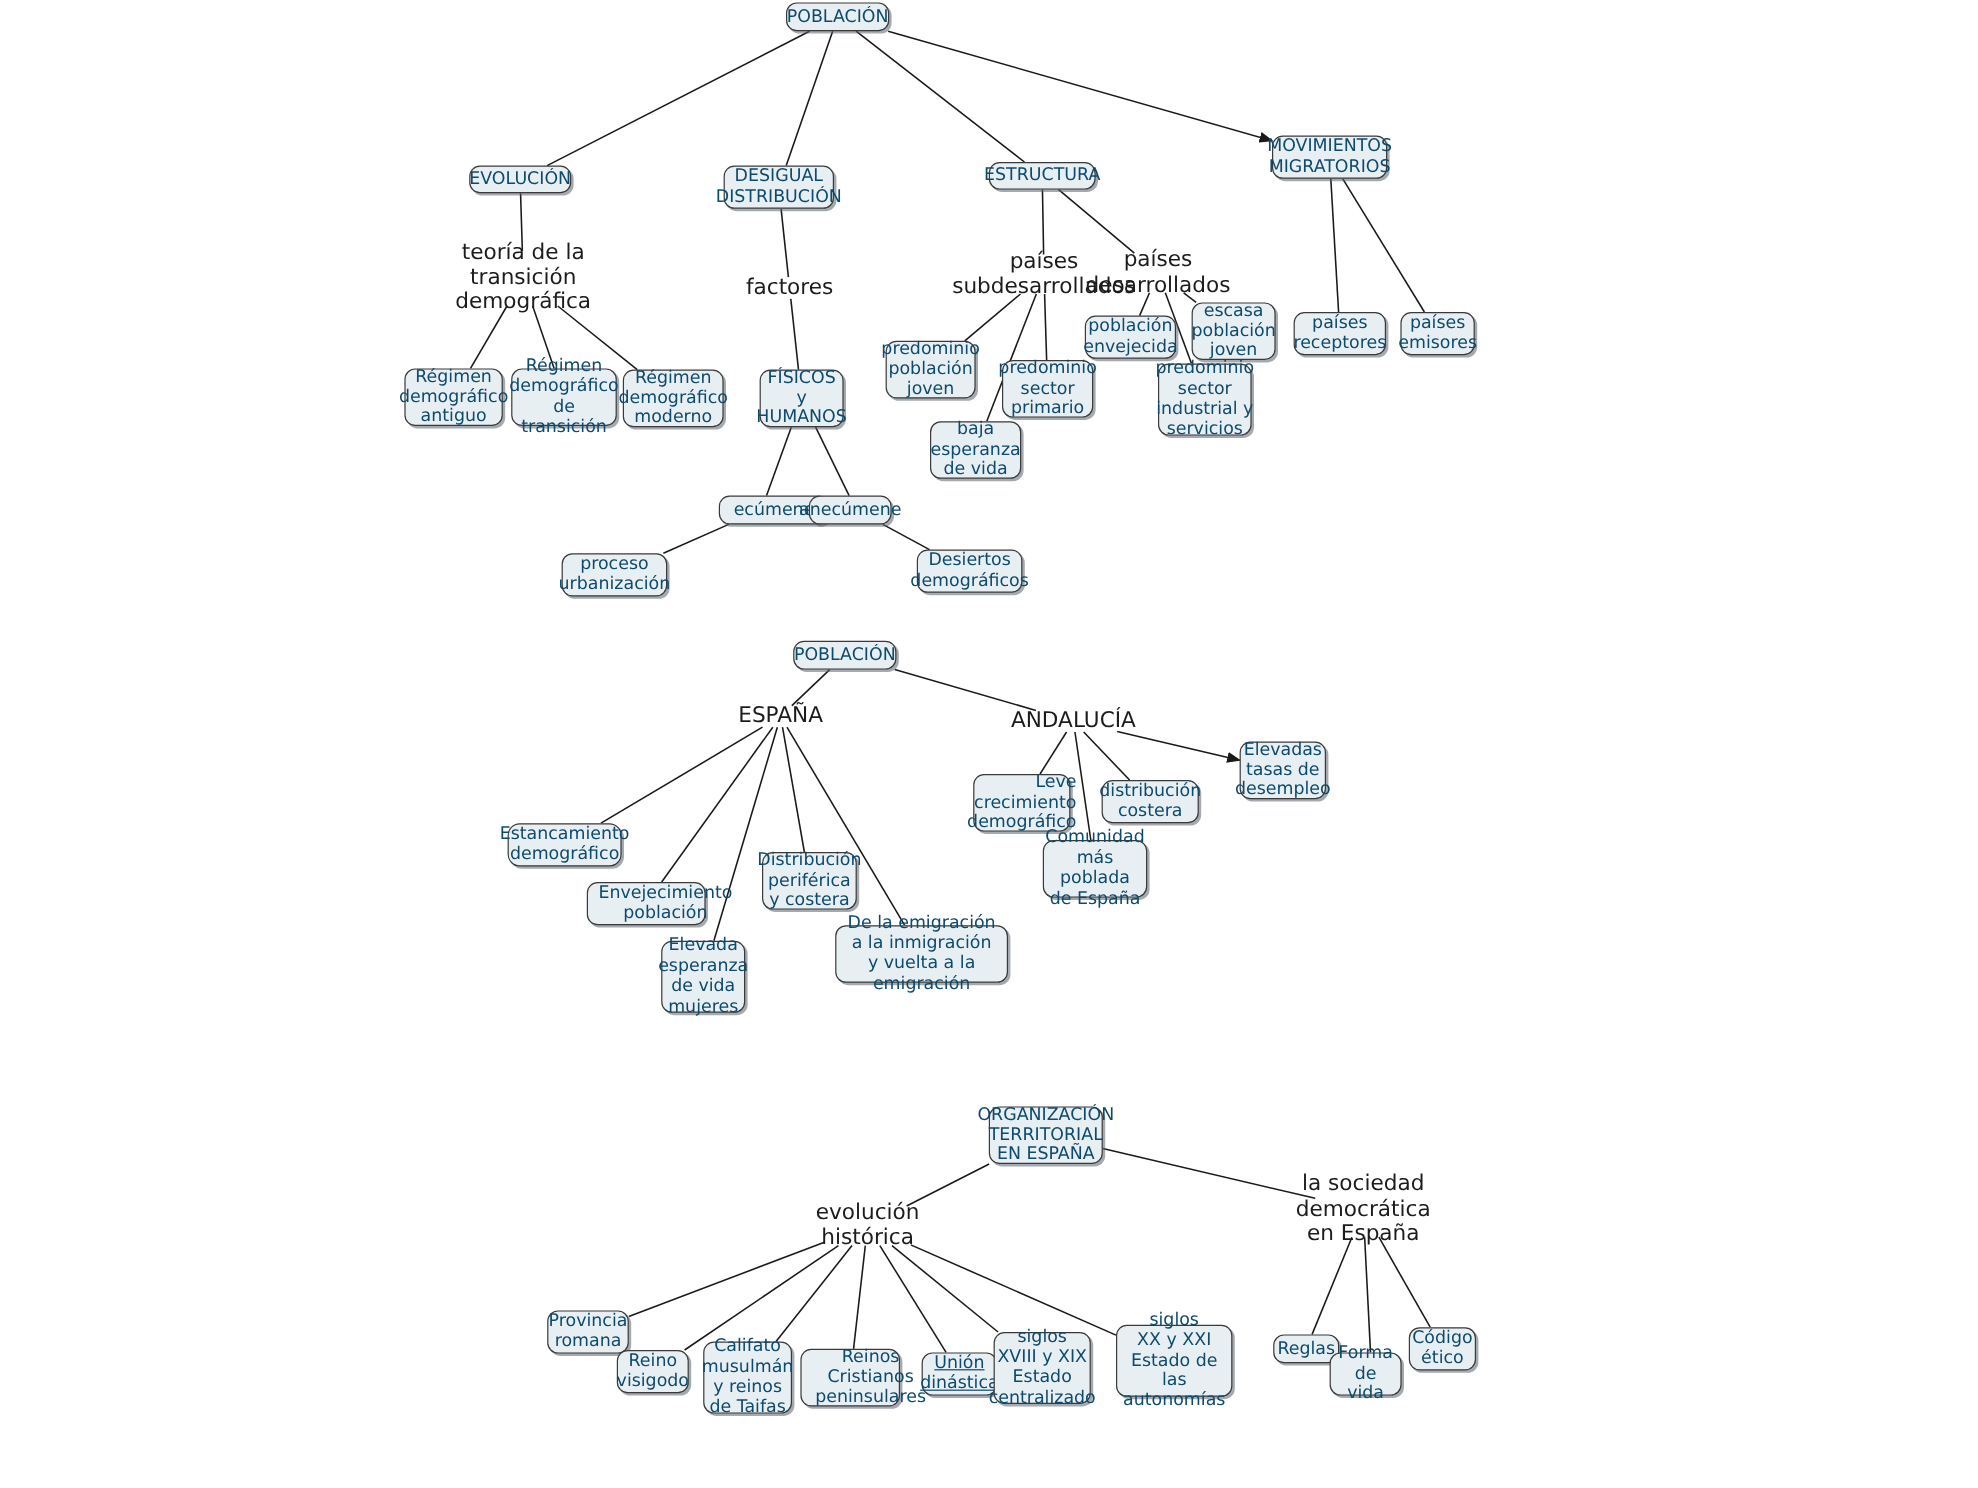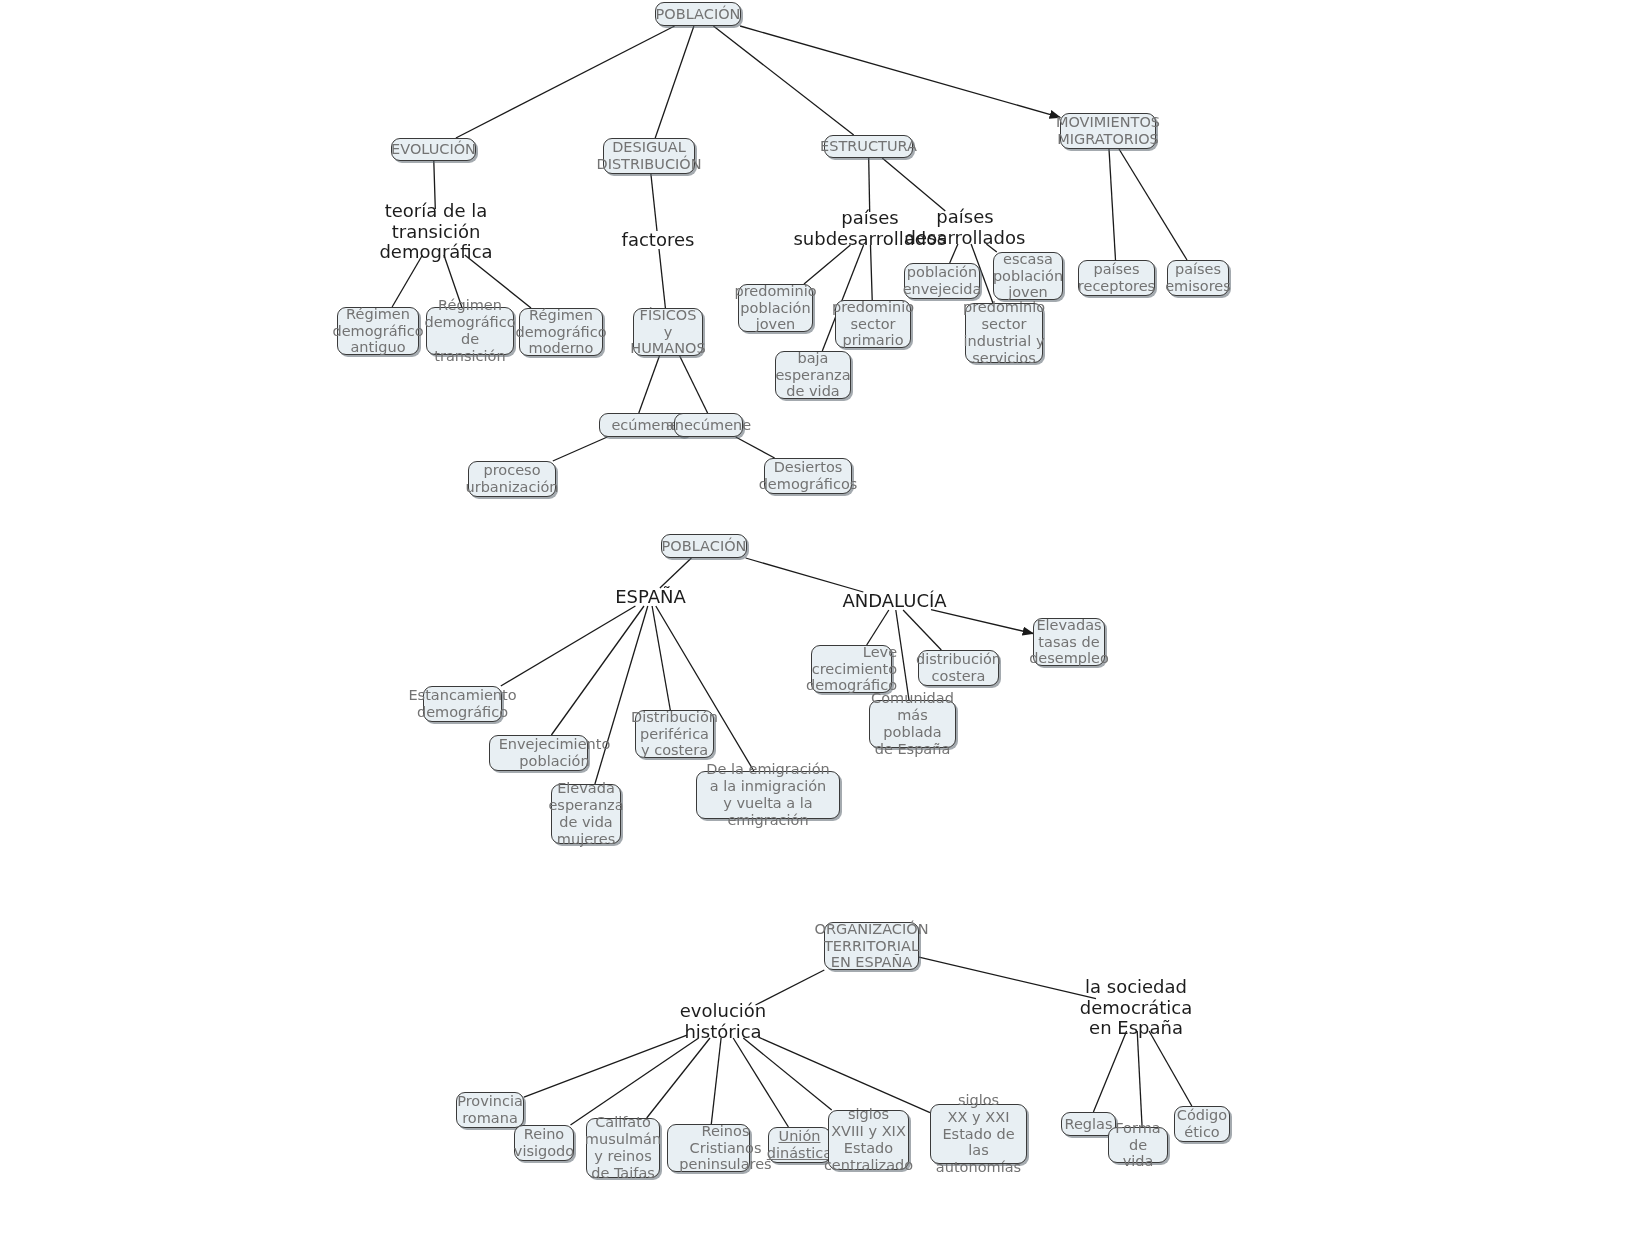--- a/index.html
+++ b/index.html
@@ -34,21 +34,21 @@
     justify-content: center;
     text-align: center;
     border: 1.3px solid #3a3a3a;
     border-radius: 9px;
     background: #e8eff3;
     box-shadow: 2px 2px 0px rgba(90,100,110,0.55);
     font-size: 14.5px;
     line-height: 1.16;
     padding: 3px 7px;
     white-space: pre-line;
-    color: #737373;
+    color: #0c4a6e;
   }
   .label {
     position: absolute;
     box-sizing: border-box;
     display: flex;
     align-items: center;
     justify-content: center;
     text-align: center;
     font-size: 18px;
     line-height: 1.16;
@@ -170,21 +170,21 @@
 emisores</div>
       <div class="node" style="left: 599px; top: 413px; width: 92px; height: 24px;">ecúmene</div>
       <div class="node" style="left: 674px; top: 413px; width: 69px; height: 24px;">anecúmene</div>
       <div class="node" style="left: 468px; top: 461px; width: 88px; height: 36px;">proceso
 urbanización</div>
       <div class="node" style="left: 764px; top: 458px; width: 88px; height: 36px;">Desiertos
 demográficos</div>
       <div class="node" style="left: 661px; top: 534px; width: 86px; height: 24px;">POBLACIÓN</div>
       <div class="label" style="left: 623px; top: 588px; width: 55px; height: 18px;">ESPAÑA</div>
       <div class="label" style="left: 858px; top: 592px; width: 73px; height: 18px;">ANDALUCÍA</div>
-      <div class="node" style="left: 423px; top: 686px; width: 79px; height: 36px;">Estancamiento
+      <div class="node" style="left: 423px; top: 686px; width: 95px; height: 36px; border-radius: 10px;">Estancamiento
 demográfico</div>
       <div class="node" style="left: 489px; top: 735px; width: 99px; height: 36px; padding-left: 39px;">Envejecimiento
 población</div>
       <div class="node" style="left: 551px; top: 784px; width: 70px; height: 60px;">Elevada
 esperanza
 de vida
 mujeres</div>
       <div class="node" style="left: 635px; top: 710px; width: 79px; height: 48px;">Distribución
 periférica
 y costera</div>

